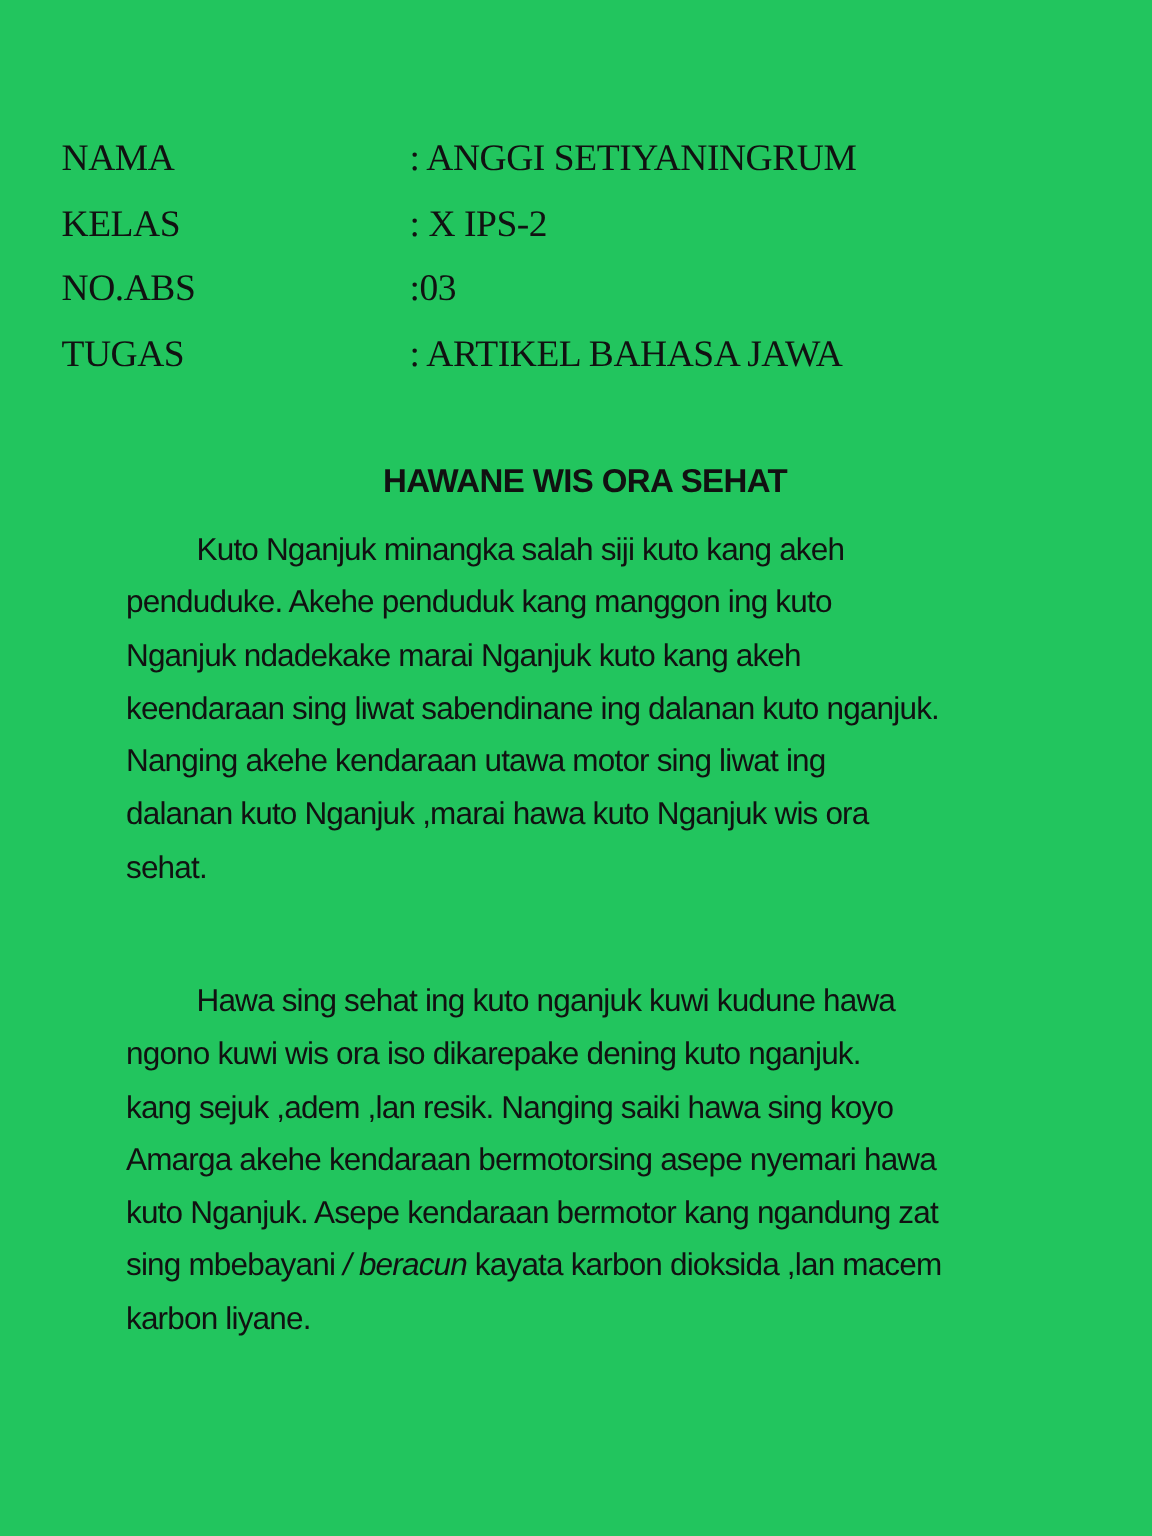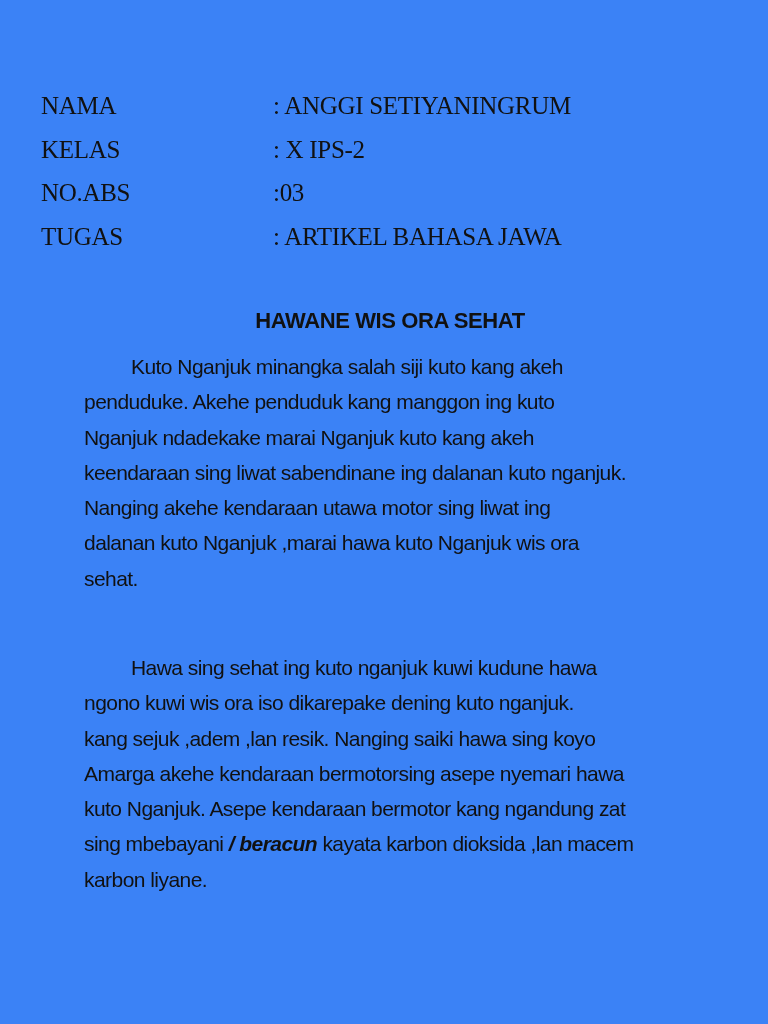--- a/index.html
+++ b/index.html
@@ -11,21 +11,21 @@
       width: 768px;
       height: 1024px;
       position: relative;
       overflow: hidden;
       color: #111111;
     }
     .page {
       position: absolute;
       left: 0; top: 0;
       width: 768px; height: 1024px;
-      background: #3b82f6;
+      background: #22c55e;
     }
     .header {
       position: absolute;
       left: 41px;
       top: 84px;
       font-family: "Liberation Serif", "DejaVu Serif", serif;
       font-size: 25px;
       line-height: 43.5px;
     }
     .header-row {
@@ -66,21 +66,21 @@
     }
     .para .line {
       display: block;
       white-space: nowrap;
     }
     .para .indent {
       padding-left: 47px;
     }
     .para1 { top: 349px; }
     .para2 { top: 650px; }
-    em { font-style: italic; font-weight: bold; }
+    em { font-style: italic; }
   </style>
 </head>
 <body>
 
 <div class="page">
 
   <div class="header">
     <div class="header-row">
       <span class="header-label">NAMA</span>
       <span class="header-value">: ANGGI SETIYANINGRUM</span>

